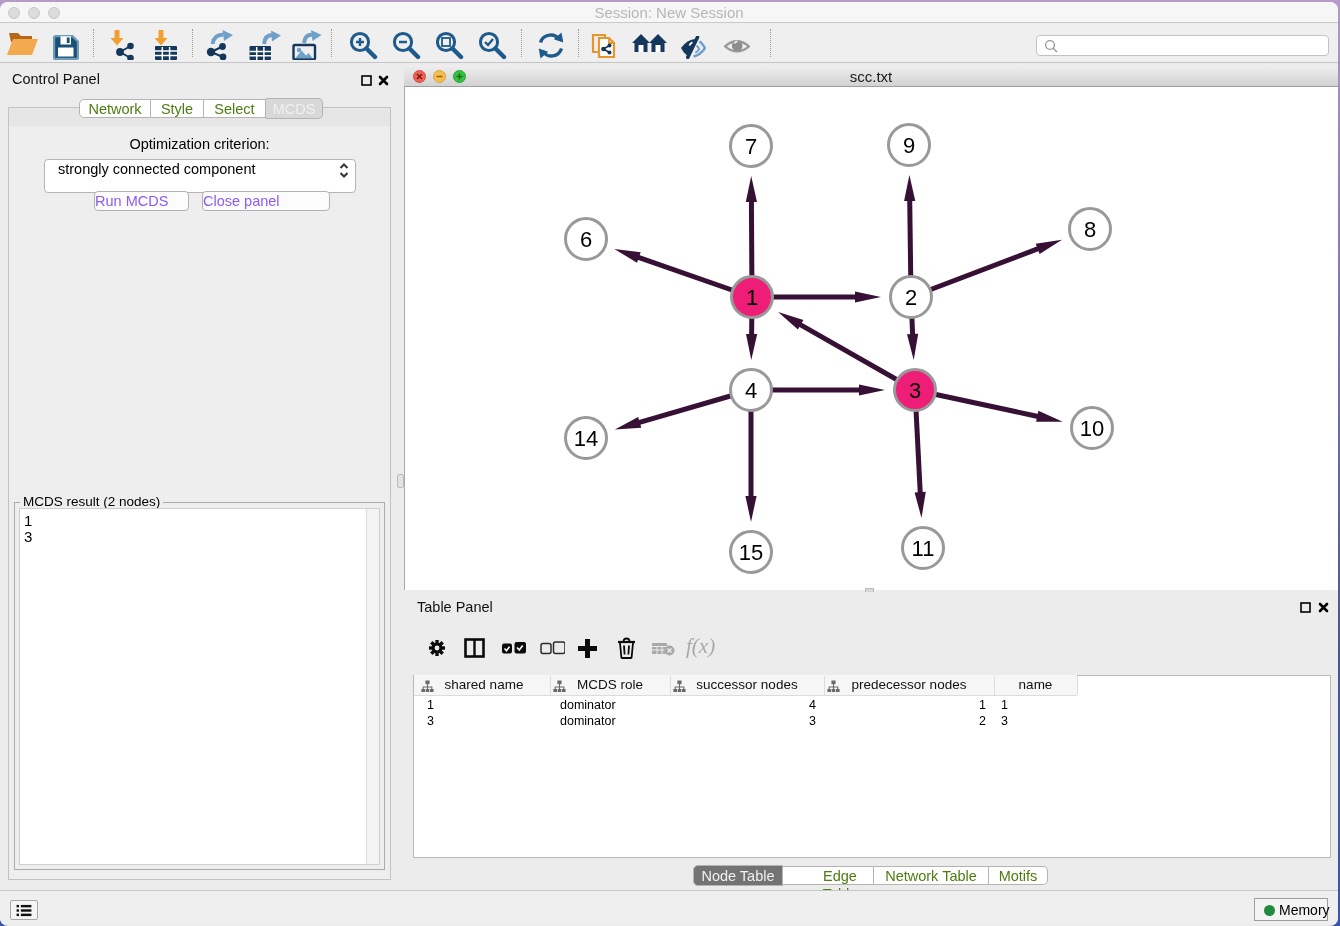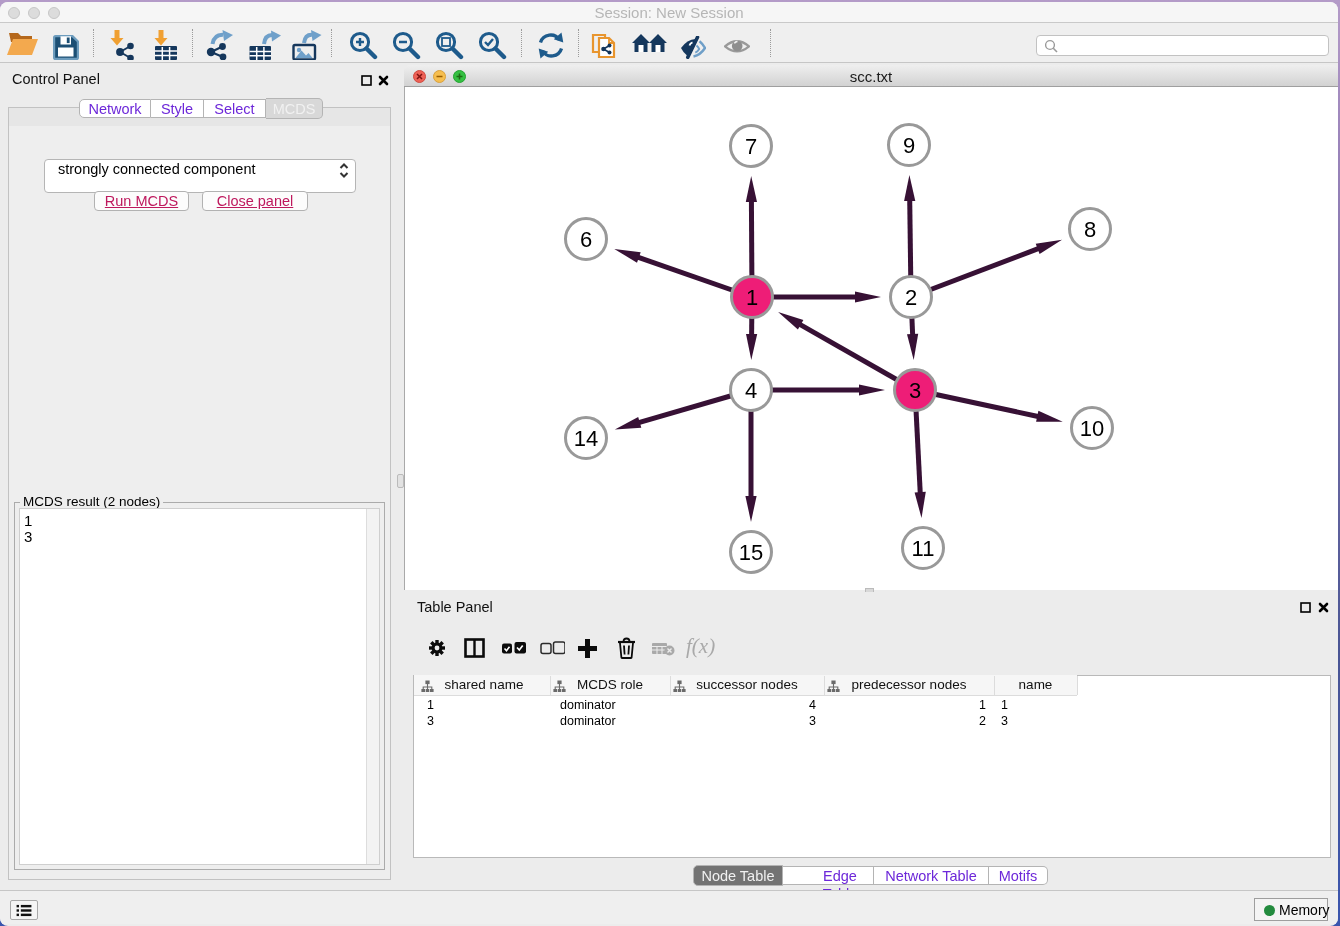--- a/index.html
+++ b/index.html
@@ -12,24 +12,24 @@
 #title { position:absolute; top:2px; left:0; width:100%; text-align:center; font-size:15px; color:#b6b6b6; }
 
 #toolbar { position:absolute; left:0; top:21px; width:100%; height:40px; background:#efefef; border-bottom:1px solid #c6c6c6; }
 .ti { position:absolute; top:7px; }
 .tsep { position:absolute; top:6px; height:28px; width:0; border-left:1px dotted #9b9b9b; }
 #search { position:absolute; left:1036px; top:12px; width:293px; height:21px; background:#fff; border:1px solid #c2c2c2; border-radius:4px; }
 
 #cph { position:absolute; left:12px; top:69px; font-size:14.5px; color:#111; }
 .panebox { position:absolute; border:1px solid #c2c2c2; background:#eeeeee; }
 .tabrow { position:absolute; display:flex; font-size:14.5px; }
-.tab { background:#fff; border:1px solid #b4b4b4; border-left:none; text-align:center; height:19px; line-height:18px; color:#6d28d9; }
+.tab { background:#fff; border:1px solid #b4b4b4; border-left:none; text-align:center; height:19px; line-height:18px; color:#4d7c0f; }
 .tab.first { border-left:1px solid #b4b4b4; border-radius:5px 0 0 5px; }
 .tab.sel { background:#d8d8d8; color:#f1f1f1; border-radius:0 5px 5px 0; height:21px; margin-top:-1px; line-height:20px; }
-.btn { position:absolute; background:#fcfcfc; border:1px solid #b2b2b2; border-radius:4px; font-size:14.5px; text-align:center; color:#be185d;text-decoration:underline; }
+.btn { position:absolute; background:#fcfcfc; border:1px solid #b2b2b2; border-radius:4px; font-size:14.5px; color:#8b5cf6; }
 .hsep { position:absolute; top:84px; height:19px; width:0; border-left:1px solid #dcdcdc; }
 .hic { position:absolute; top:88px; }
 .hlab { position:absolute; top:85px; font-size:13.5px; color:#111; text-align:center; }
 .cell { position:absolute; font-size:12.5px; color:#000; height:16px; line-height:16px; }
 .tab.sel2 { background:#737373; color:#f1f1f1; border-radius:5px 0 0 5px; border-left:1px solid #b4b4b4; height:21px; margin-top:-1px; line-height:20px; }
 .tab.last { border-radius:0 5px 5px 0; }
 
 #nwtitle { position:absolute; left:404px; top:63px; width:934px; height:22px; background:linear-gradient(#efefef,#d2d2d2); border-bottom:1px solid #9f9f9f; border-radius:6px 6px 0 0; }
 #nwcanvas { position:absolute; left:404px; top:85px; width:934px; height:503px; background:#fff; border-left:1px solid #a9a9a9; }
 .mac { position:absolute; top:5px; width:13px; height:13px; border-radius:50%; }
@@ -199,27 +199,28 @@
       <path d="M2 2 L9 9 M9 2 L2 9" stroke="#000" stroke-width="2.6" stroke-linecap="round"></path>
     </svg>
   <div class="panebox" style="left:8px;top:105px;width:383px;height:773px;"></div>
   <div class="abs" style="left:9px;top:106px;width:381px;height:18px;background:#e6e6e6;"></div>
   <div class="tabrow" style="left:79px;top:97px;">
     <div class="tab first" style="width:72px;">Network</div>
     <div class="tab" style="width:53px;">Style</div>
     <div class="tab" style="width:62px;">Select</div>
     <div class="tab sel" style="width:57px;">MCDS</div>
   </div>
+  <div class="abs" style="left:9px;top:134px;width:381px;text-align:center;font-size:14.5px;color:#000;">Optimization criterion:</div>
   <div class="abs" style="left:44px;top:157px;width:312px;height:34px;background:#fff;border:1px solid #b5b5b5;border-radius:4px;font-size:14.5px;color:#000;line-height:19px;padding-left:13px;">strongly connected component
     <svg style="position:absolute;right:6px;top:3px" width="10" height="15" viewBox="0 0 10 15">
         <path d="M1.5 5 L5 1.5 L8.5 5 M1.5 10 L5 13.5 L8.5 10" fill="none" stroke="#333" stroke-width="2"></path>
       </svg>
   </div>
   <div class="btn" style="left:94px;top:189px;width:95px;height:20px;line-height:18px;">Run MCDS</div>
-  <div class="btn" style="left:202px;top:189px;width:106px;height:20px;line-height:18px;">Close panel</div>
+  <div class="btn" style="left:202px;top:189px;width:128px;height:20px;line-height:18px;">Close panel</div>
   <div class="abs" style="left:14px;top:500px;width:371px;height:368px;border:1px solid #ababab;"></div>
   <div class="abs" style="left:20px;top:492px;font-size:13.5px;color:#000;background:#eeeeee;padding:0 3px;">MCDS result (2 nodes)</div>
   <div class="abs" style="left:19px;top:506px;width:361px;height:357px;background:#fff;border:1px solid #cfcfcf;font-size:15px;color:#000;line-height:15.8px;padding:4px 0 0 4px;">1<br>3</div>
   <div class="abs" style="left:366px;top:507px;width:13px;height:355px;background:#f3f3f3;border-left:1px solid #dddddd;"></div>
   <div class="abs" style="left:397px;top:472px;width:7px;height:14px;background:#e2e2e2;border:1px solid #bbb;border-radius:2px;"></div>
 
   <div id="nwtitle">
     <div class="mac" style="left:9px;background:#ee6156;border:1px solid #ce4a40;">
         <svg width="11" height="11" viewBox="0 0 11 11">
           <path d="M3 3 L8 8 M8 3 L3 8" stroke="#7f1210" stroke-width="1.5"></path>

